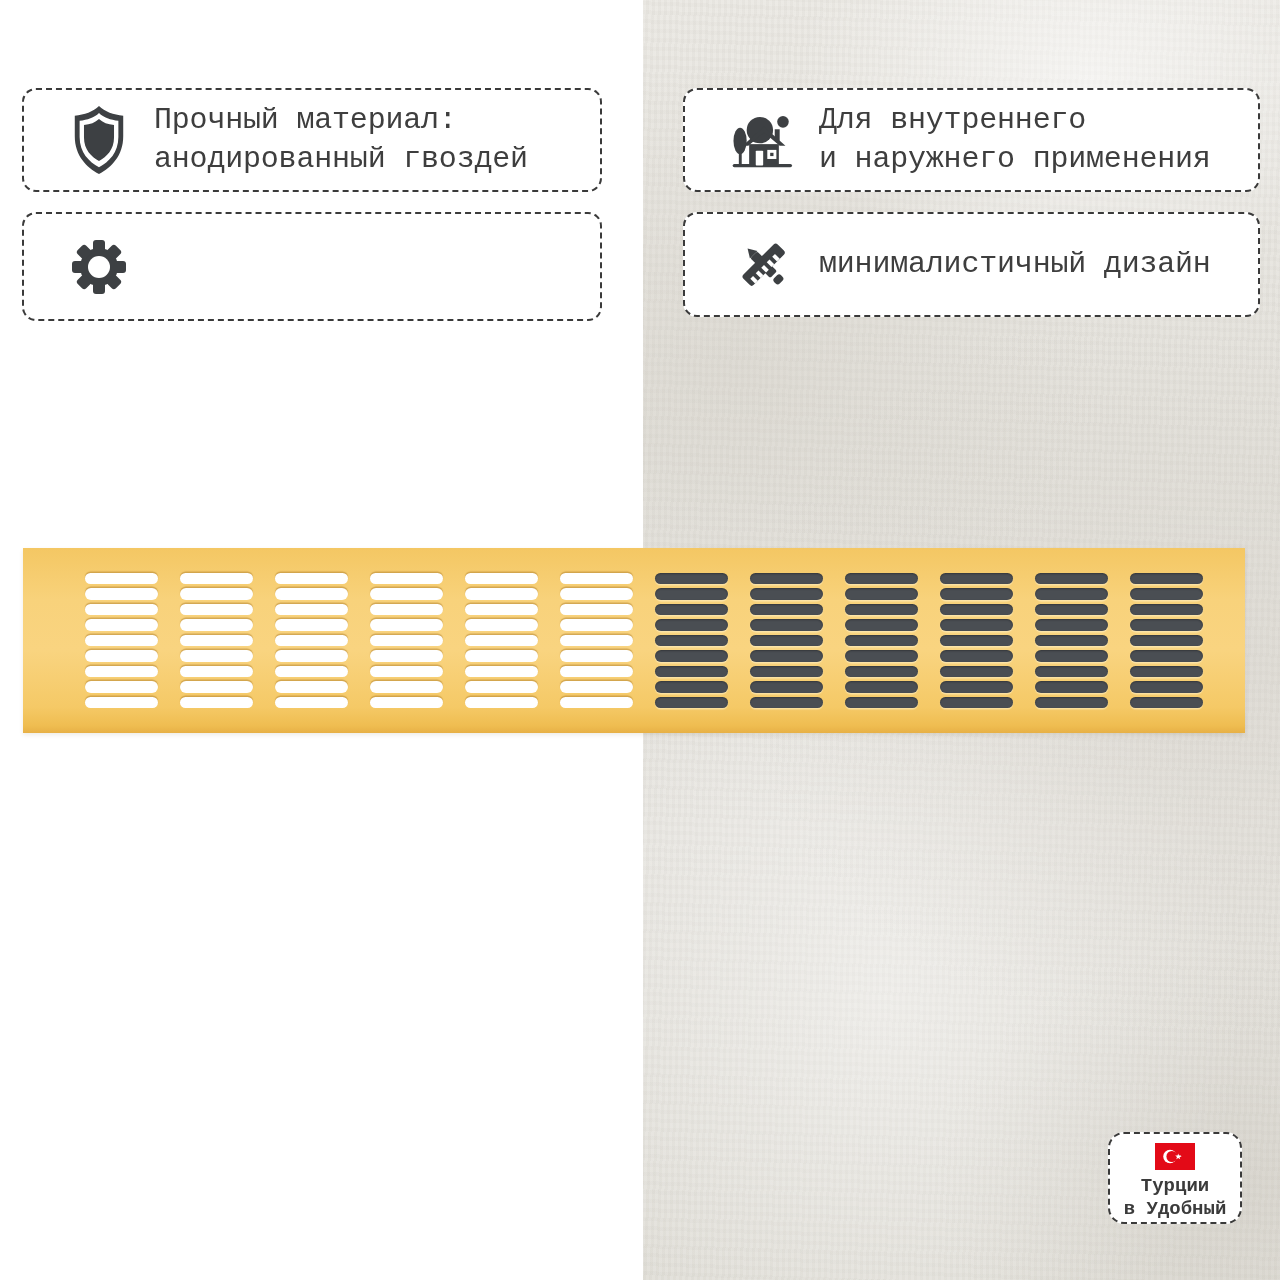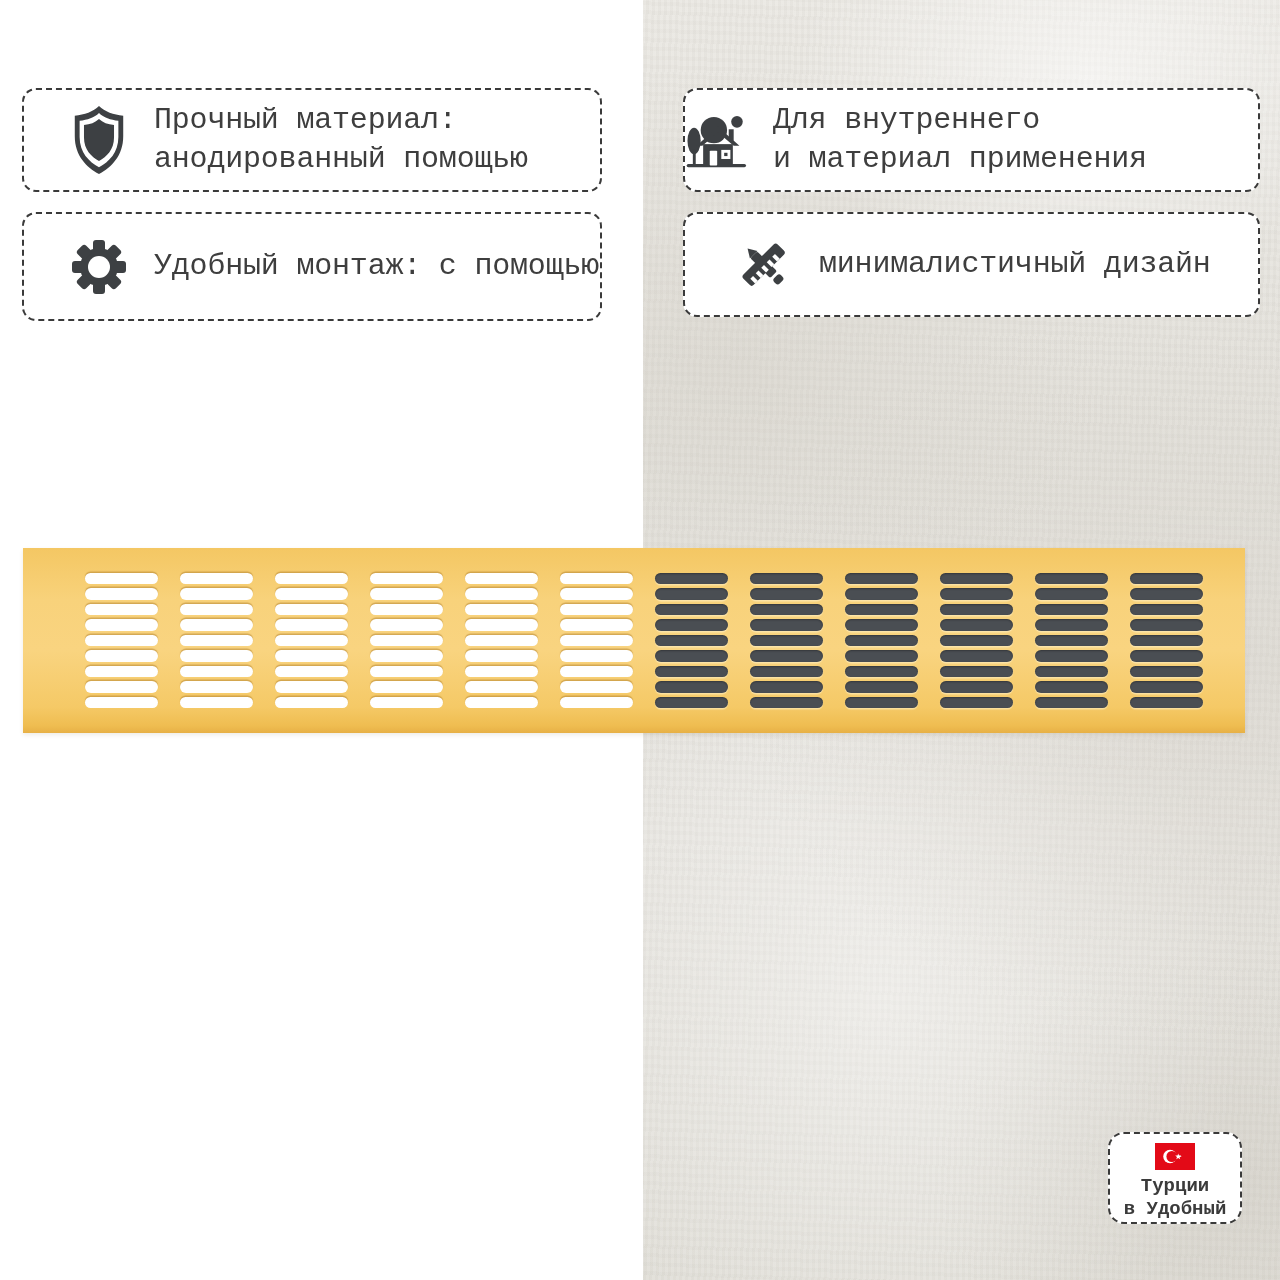--- a/index.html
+++ b/index.html
@@ -21,21 +21,21 @@
       repeating-linear-gradient(2deg, rgba(255,255,255,0.03) 0 5px, rgba(125,118,106,0.025) 5px 9px),
       linear-gradient(180deg,#eae8e3 0%,#e3e1db 35%,#e6e4df 65%,#e0ded7 100%);
   }
   .card {
     position:absolute; background:#ffffff;
     border:2px dashed #3a3a3a; border-radius:14px;
     display:flex; align-items:center;
   }
   .card-1 { left:22px;  top:88px;  width:580px; height:104px; padding-left:42px; }
   .card-2 { left:22px;  top:212px; width:580px; height:109px; padding-left:42px; }
-  .card-3 { left:683px; top:88px;  width:577px; height:104px; }
+  .card-3 { left:683px; top:88px;  width:577px; height:104px; padding-left:46px; }
   .card-4 { left:683px; top:212px; width:577px; height:105px; padding-left:46px; }
   .icon-box { flex:0 0 auto; display:flex; align-items:center; justify-content:center; width:66px; height:80px; }
   .icon-box svg { display:block; }
   .card-text { margin-left:22px; font-size:30px; line-height:39px; font-weight:500; letter-spacing:-0.2px; }
   .ink { fill:#3d4043; }
 
   .grille {
     position:absolute; left:23px; top:548px; width:1222px; height:185px;
     background:linear-gradient(180deg,#f4c763 0%,#f8d27b 28%,#f9d480 55%,#f5c966 86%,#efbd51 96%,#e7b046 100%);
     box-shadow:0 2px 4px rgba(90,70,20,0.10);
@@ -67,21 +67,21 @@
   <div class="card card-1">
     <span class="icon-box">
       <svg width="62" height="70" viewBox="0 0 64 72">
         <path class="ink" d="M32 1 C38 7 47 10 57 11 L57 32 C57 52 45 64 32 71 C19 64 7 52 7 32 L7 11 C17 10 26 7 32 1 Z"></path>
         <path d="M32 1 C38 7 47 10 57 11 L57 32 C57 52 45 64 32 71 C19 64 7 52 7 32 L7 11 C17 10 26 7 32 1 Z" fill="#ffffff" transform="translate(32,36) scale(0.80) translate(-32,-36)"></path>
         <path class="ink" d="M32 1 C38 7 47 10 57 11 L57 32 C57 52 45 64 32 71 C19 64 7 52 7 32 L7 11 C17 10 26 7 32 1 Z" transform="translate(32,36) scale(0.62) translate(-32,-36)"></path>
       </svg>
     </span>
     <div class="card-text">
       <div>Прочный материал:</div>
-      <div>анодированный помощью</div>
+      <div>анодированный гвоздей</div>
     </div>
   </div>
 
   <div class="card card-2">
     <span class="icon-box">
       <svg width="64" height="64" viewBox="0 0 64 64">
         <g class="ink">
           <circle cx="32" cy="32" r="19"></circle>
           <rect x="26" y="5" width="12" height="12" rx="3"></rect>
           <rect x="26" y="47" width="12" height="12" rx="3"></rect>
@@ -89,21 +89,20 @@
           <rect x="47" y="26" width="12" height="12" rx="3"></rect>
           <rect x="26" y="5" width="12" height="12" rx="3" transform="rotate(45 32 32)"></rect>
           <rect x="26" y="47" width="12" height="12" rx="3" transform="rotate(45 32 32)"></rect>
           <rect x="5" y="26" width="12" height="12" rx="3" transform="rotate(45 32 32)"></rect>
           <rect x="47" y="26" width="12" height="12" rx="3" transform="rotate(45 32 32)"></rect>
         </g>
         <circle cx="32" cy="32" r="11" fill="#ffffff"></circle>
       </svg>
     </span>
     <div class="card-text">
-      <div>Удобный монтаж: с помощью</div>
     </div>
   </div>
 
   <div class="card card-3">
     <span class="icon-box">
       <svg width="74" height="70" viewBox="0 0 80 74">
         <g class="ink">
           <ellipse cx="11" cy="38" rx="8" ry="16"></ellipse>
           <rect x="9.5" y="48" width="3.5" height="20"></rect>
           <circle cx="35" cy="25" r="16"></circle>
@@ -113,21 +112,21 @@
           <rect x="22" y="42" width="36" height="26"></rect>
           <rect x="2" y="66" width="72" height="4" rx="2"></rect>
         </g>
         <rect x="30" y="50" width="9" height="18" rx="1" fill="#ffffff"></rect>
         <rect x="44" y="49" width="11" height="11" fill="#ffffff"></rect>
         <rect x="47.5" y="52.5" width="4" height="4" class="ink"></rect>
       </svg>
     </span>
     <div class="card-text">
       <div>Для внутреннего</div>
-      <div>и материал применения</div>
+      <div>и наружнего применения</div>
     </div>
   </div>
 
   <div class="card card-4">
     <span class="icon-box">
       <svg width="62" height="62" viewBox="0 0 64 64">
         <g transform="rotate(45 32 32)">
           <rect x="17" y="27" width="29" height="10" rx="2" class="ink"></rect>
           <polygon points="8,32 17,26.5 17,37.5" class="ink"></polygon>
           <rect x="49" y="27" width="8" height="10" rx="3" class="ink"></rect>

